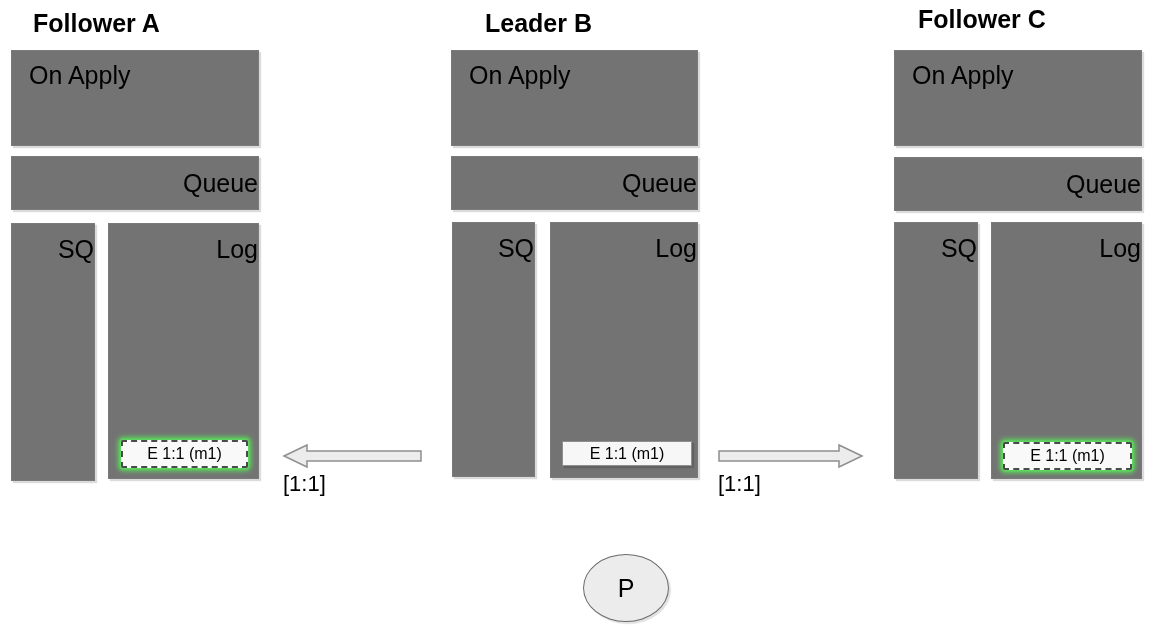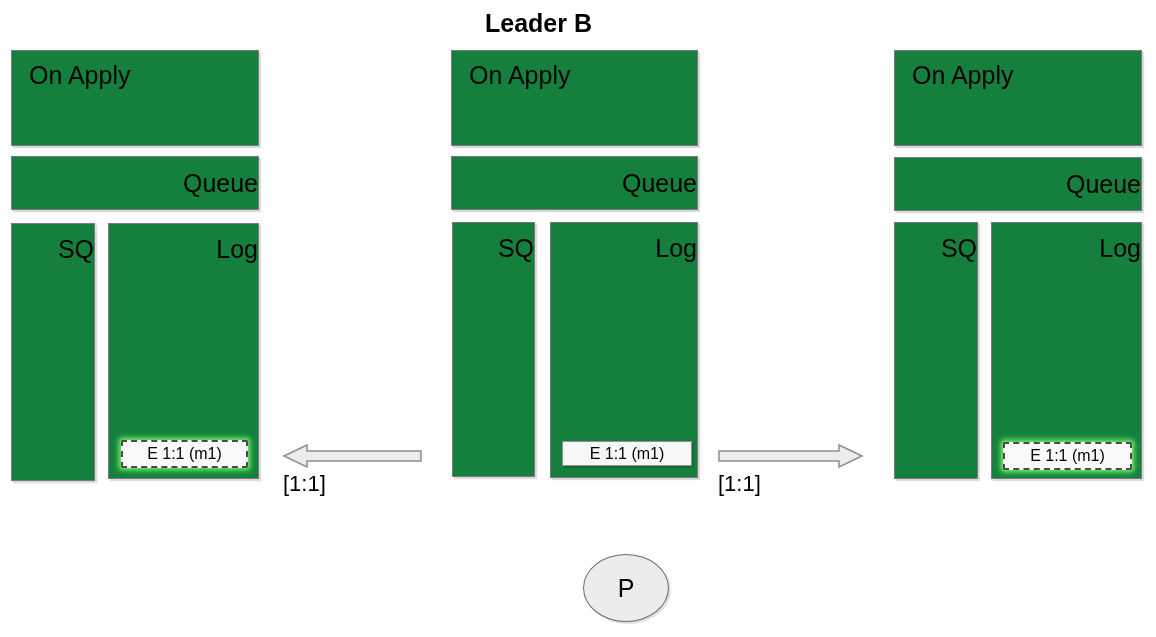--- a/index.html
+++ b/index.html
@@ -4,21 +4,21 @@
 <style>
   html,body{margin:0;padding:0;background:#ffffff;}
   .canvas{
     position:relative;width:1156px;height:637px;background:#ffffff;overflow:hidden;
     font-family:"Liberation Sans",sans-serif;color:#000;
   }
   .node-title{
     position:absolute;font-size:25px;font-weight:bold;line-height:26px;white-space:nowrap;
   }
   .box{
-    position:absolute;box-sizing:border-box;background:#15803d;border:1px solid #7a7a7a;
+    position:absolute;box-sizing:border-box;background:#737373;border:1px solid #7a7a7a;
     box-shadow:2px 2px 1px rgba(0,0,0,0.14);font-size:25px;
   }
   .box .box-label{display:block;}
   .on-apply .box-label{padding:10px 0 0 17px;}
   .queue{display:flex;align-items:center;justify-content:flex-end;}
   .queue .box-label{padding-left:17px;}
   .cell .box-label{text-align:right;padding-top:11px;}
   .entry{
     position:absolute;box-sizing:border-box;display:flex;align-items:center;justify-content:center;
     font-size:16px;white-space:nowrap;
@@ -41,20 +41,21 @@
     position:absolute;box-sizing:border-box;background:#ececec;border:1px solid #6b6b6b;
     border-radius:50%;display:flex;align-items:center;justify-content:center;
     font-size:25px;box-shadow:2px 2px 1px rgba(0,0,0,0.12);
   }
 </style>
 </head>
 <body>
 
 <div class="canvas">
 
+  <div class="node-title" style="left:33px;top:10px">Follower A</div>
 
   <div class="box on-apply" style="left:11px;top:50px;width:248px;height:96px">
     <span class="box-label">On Apply</span>
   </div>
 
   <div class="box queue" style="left:11px;top:156px;width:248px;height:54px">
     <span class="box-label">Queue</span>
   </div>
 
   <div class="box cell" style="left:11px;top:223px;width:84px;height:258px">
@@ -80,20 +81,21 @@
   <div class="box cell" style="left:452px;top:222px;width:83px;height:255px">
     <span class="box-label">SQ</span>
   </div>
 
   <div class="box cell" style="left:550px;top:222px;width:148px;height:256px">
     <span class="box-label">Log</span>
   </div>
 
   <div class="entry entry-solid" style="left:562px;top:441px;width:130px;height:25px">E 1:1 (m1)</div>
 
+  <div class="node-title" style="left:918px;top:6px">Follower C</div>
 
   <div class="box on-apply" style="left:894px;top:50px;width:248px;height:96px">
     <span class="box-label">On Apply</span>
   </div>
 
   <div class="box queue" style="left:894px;top:157px;width:248px;height:54px">
     <span class="box-label">Queue</span>
   </div>
 
   <div class="box cell" style="left:894px;top:222px;width:84px;height:257px">

